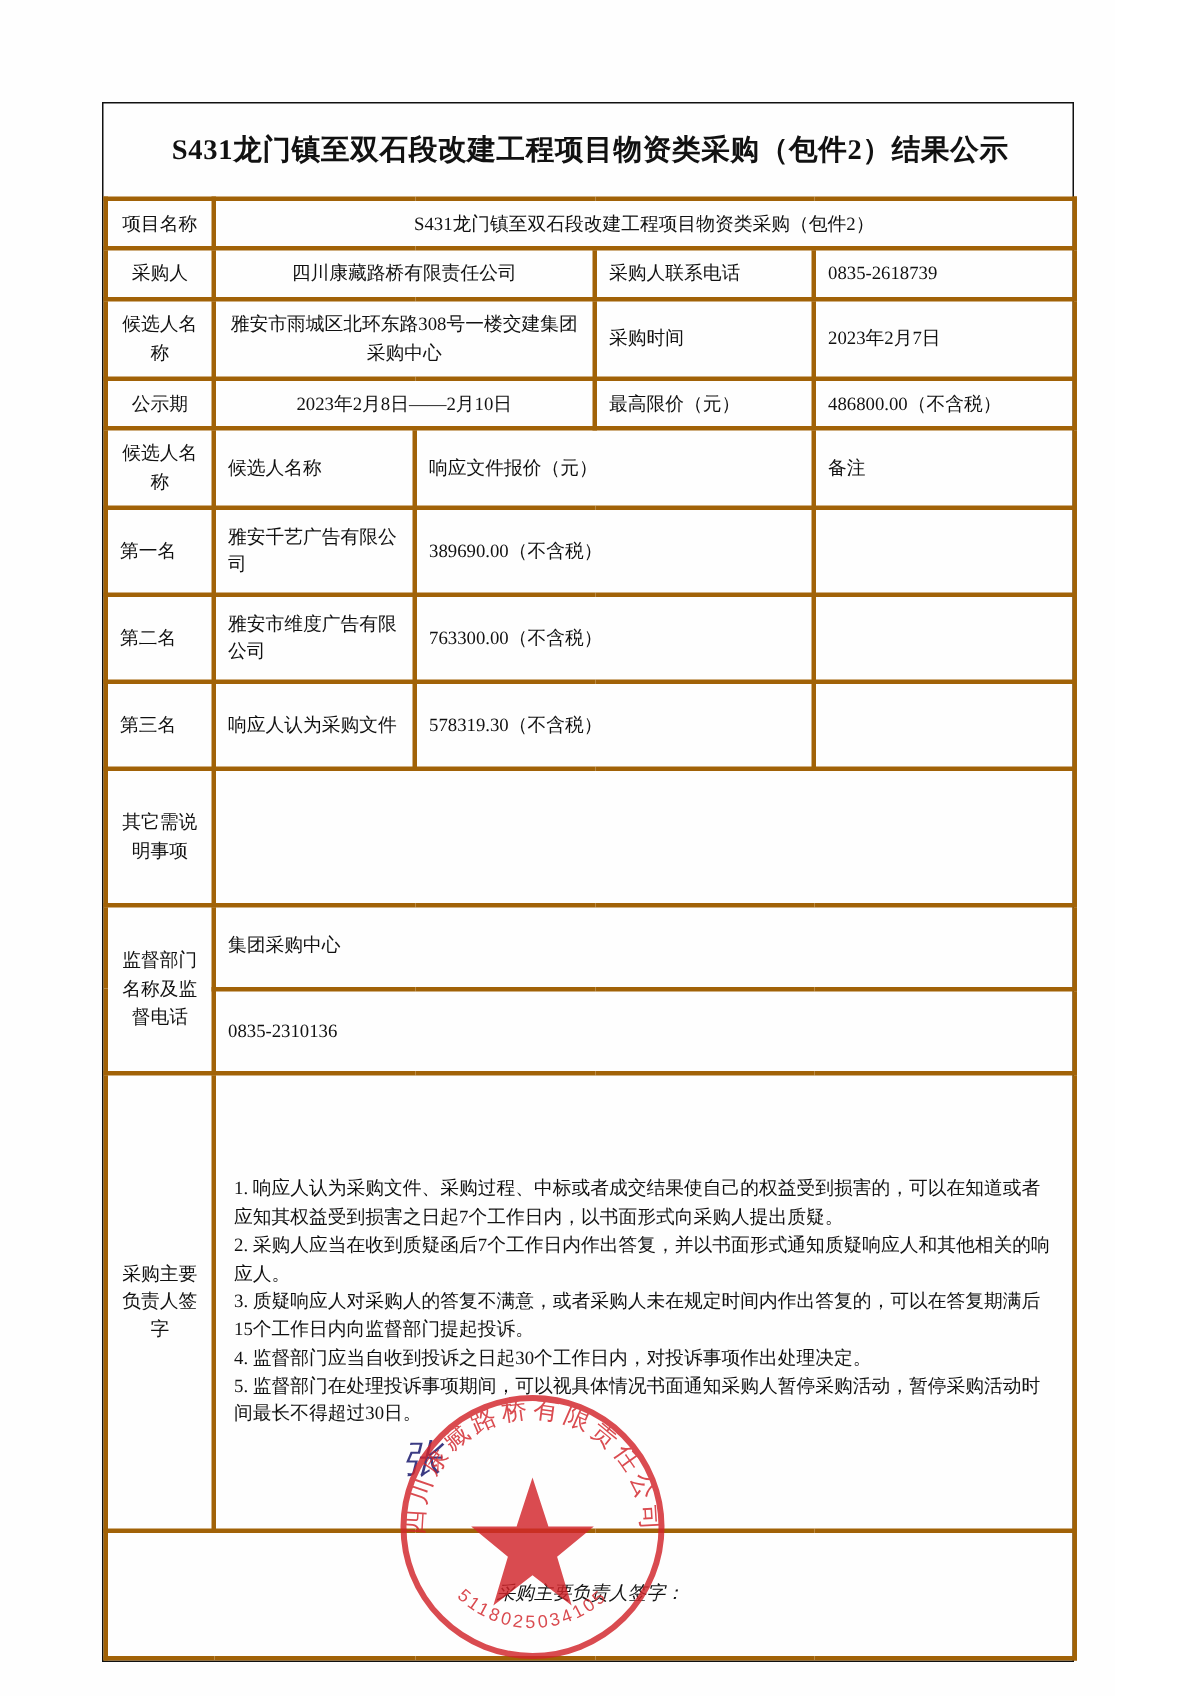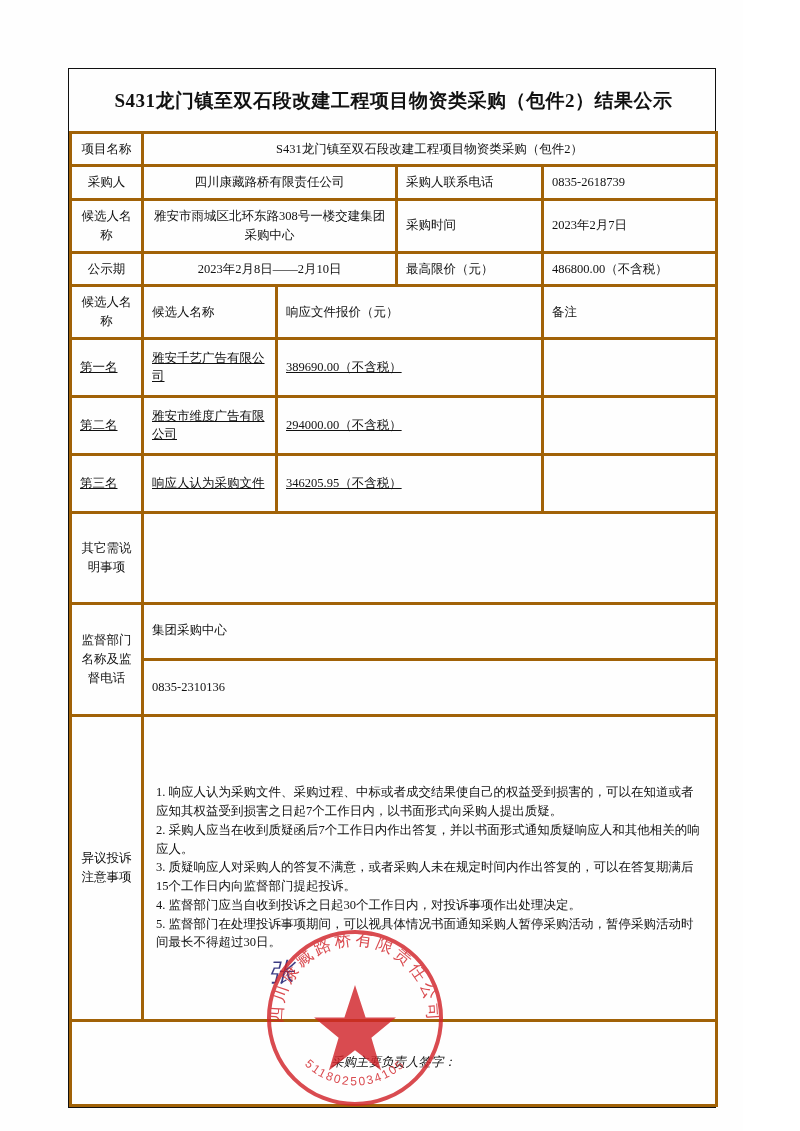--- a/index.html
+++ b/index.html
@@ -54,21 +54,21 @@
     font-weight: bold;
     line-height: 1.45;
     letter-spacing: 0.5px;
   }
   .label {
     text-align: center;
     white-space: normal;
   }
   .ctr { text-align: left; }
   .lft { text-align: center; }
-  .tall { height: 58px; text-decoration: underline; }
+  .tall { height: 58px; }
   .notice-cell {
     text-align: left;
     line-height: 1.85;
     padding: 12px 10px 12px 12px !important;
     font-size: 12.5px;
   }
   .notice-cell p {
     margin: 0;
   }
   .sign-cell {
@@ -161,46 +161,46 @@
       <tr class="tall">
         <td class="ctr">第一名</td>
         <td class="ctr">雅安千艺广告有限公司</td>
         <td class="ctr" colspan="2">389690.00（不含税）</td>
         <td class="ctr"></td>
       </tr>
 
       <tr class="tall">
         <td class="ctr">第二名</td>
         <td class="ctr">雅安市维度广告有限公司</td>
-        <td class="ctr" colspan="2">294000.00（不含税）</td>
+        <td class="ctr" colspan="2">763300.00（不含税）</td>
         <td class="ctr"></td>
       </tr>
 
       <tr class="tall">
         <td class="ctr">第三名</td>
         <td class="ctr">响应人认为采购文件</td>
-        <td class="ctr" colspan="2">346205.95（不含税）</td>
+        <td class="ctr" colspan="2">578319.30（不含税）</td>
         <td class="ctr"></td>
       </tr>
 
       <tr>
         <td class="label" style="height:76px;margin-top:32px;">其它需说明事项</td>
         <td class="lft" colspan="4"></td>
       </tr>
 
       <tr>
         <td class="label" rowspan="2" style="height:82px;font-family:Liberation Serif, serif;">监督部门名称及监督电话</td>
         <td class="ctr" colspan="4" style="height:41px;font-family:Liberation Mono, monospace;">集团采购中心</td>
       </tr>
       <tr>
         <td class="ctr" colspan="4" style="height:41px;">0835-2310136</td>
       </tr>
 
       <tr>
-        <td class="label" style="height:290px;">异议投诉注意事项</td>
+        <td class="label" style="height:290px;">采购主要负责人签字</td>
         <td class="notice-cell" colspan="4">
           <p>1. 响应人认为采购文件、采购过程、中标或者成交结果使自己的权益受到损害的，可以在知道或者应知其权益受到损害之日起7个工作日内，以书面形式向采购人提出质疑。</p>
           <p>2. 采购人应当在收到质疑函后7个工作日内作出答复，并以书面形式通知质疑响应人和其他相关的响应人。</p>
           <p>3. 质疑响应人对采购人的答复不满意，或者采购人未在规定时间内作出答复的，可以在答复期满后15个工作日内向监督部门提起投诉。</p>
           <p>4. 监督部门应当自收到投诉之日起30个工作日内，对投诉事项作出处理决定。</p>
           <p>5. 监督部门在处理投诉事项期间，可以视具体情况书面通知采购人暂停采购活动，暂停采购活动时间最长不得超过30日。</p>
         </td>
       </tr>
 
       <tr>

